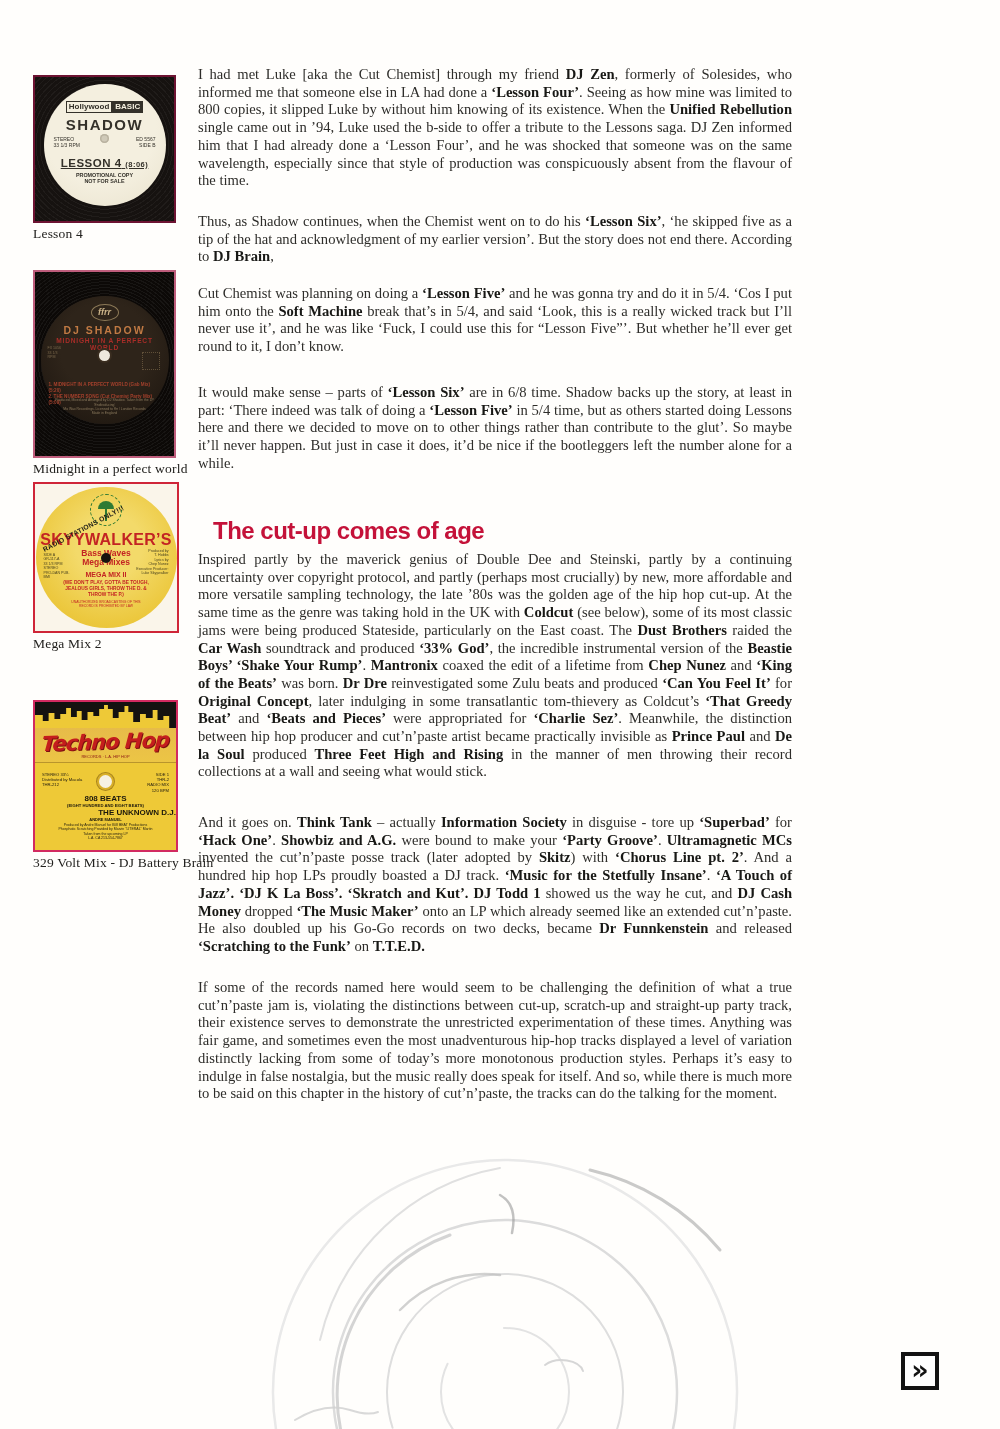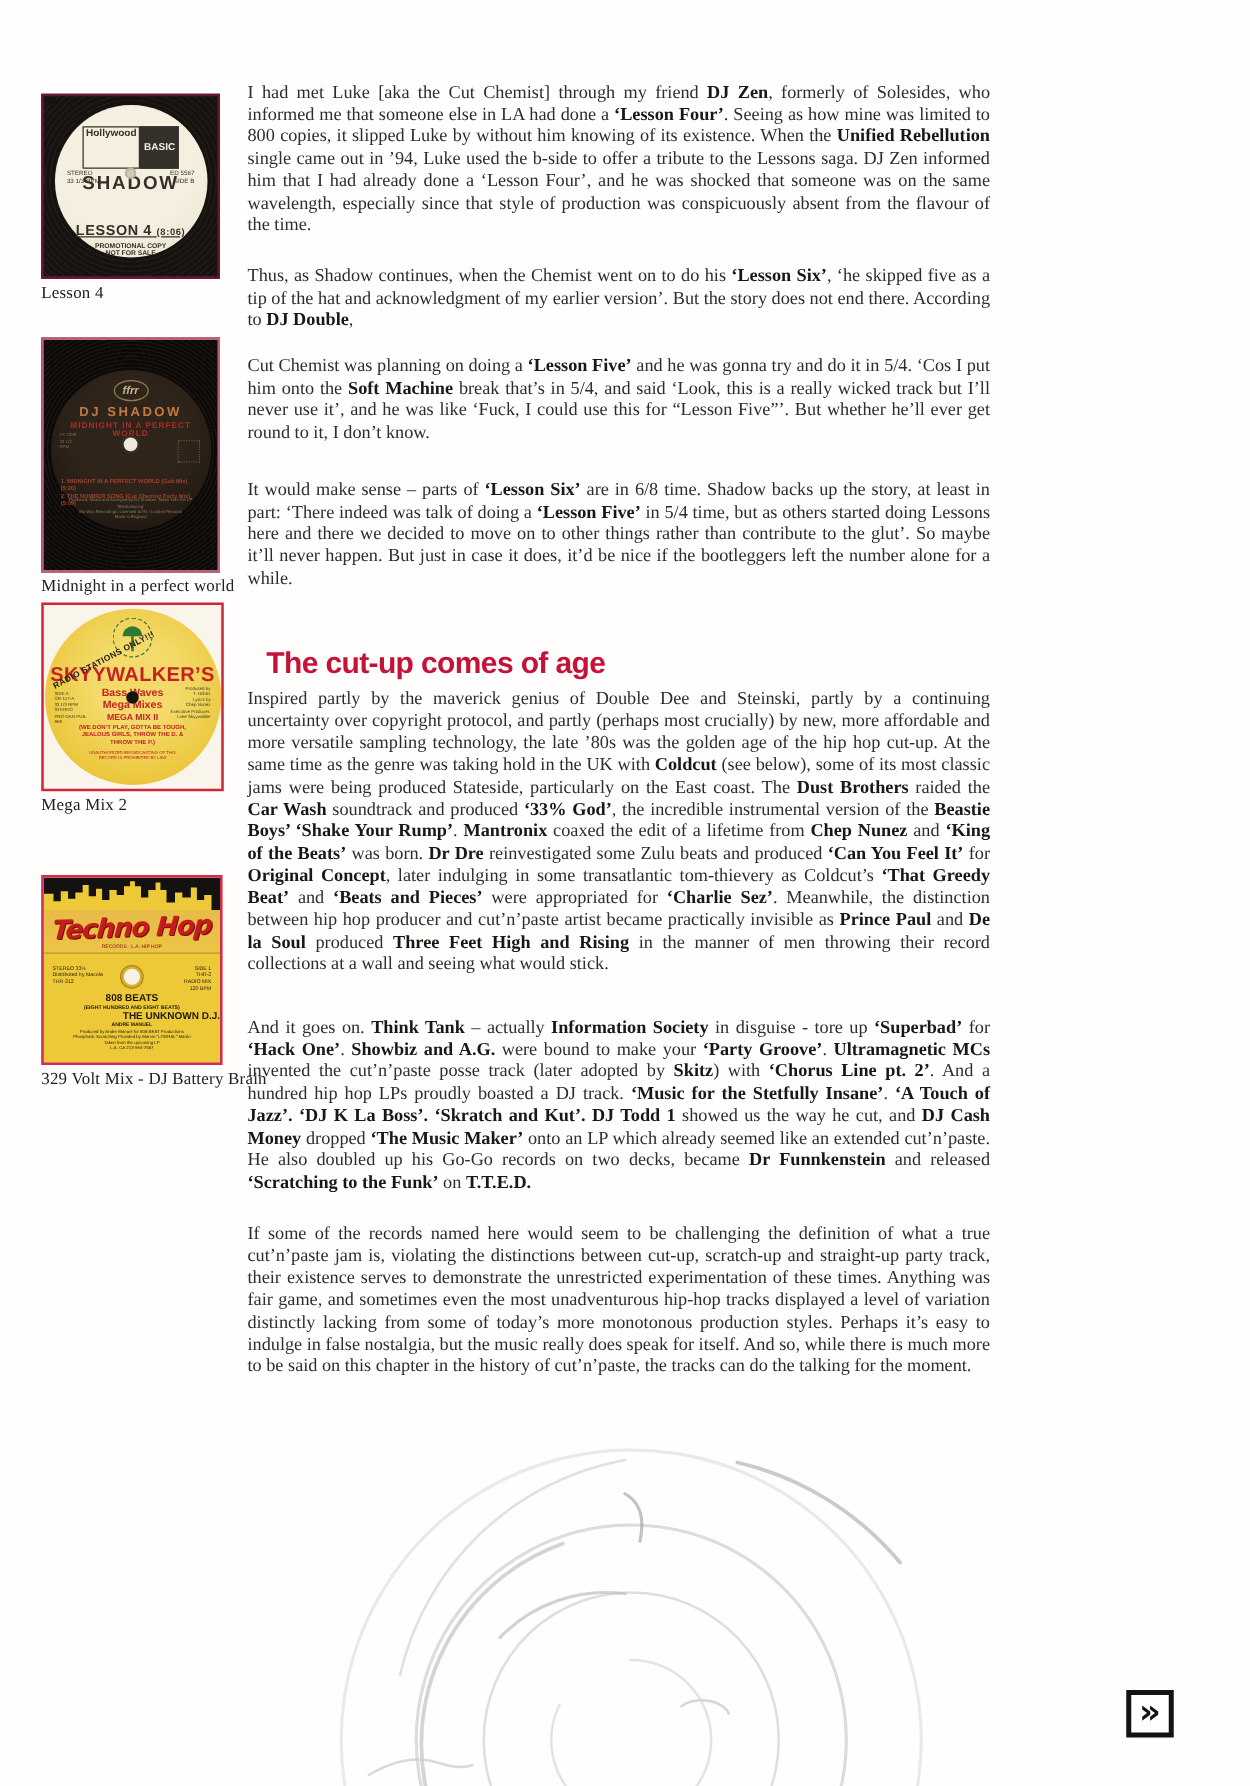--- a/index.html
+++ b/index.html
@@ -32,21 +32,21 @@
   .rec1{width:143px;height:148px;border:2px solid #6d1332;background:
     repeating-radial-gradient(circle at 50% 47%, rgba(255,255,255,.045) 0 1px, rgba(0,0,0,0) 1px 4px),
     #161210;}
   .rec1 .label{
     position:absolute;left:50%;top:47%;width:122px;height:122px;margin:-61px 0 0 -61px;
     border-radius:50%;background:radial-gradient(circle at 45% 35%, #f4efdf 0 55%, #e9e2cd 100%);
     text-align:center;font-family:"Liberation Sans","DejaVu Sans",sans-serif;color:#34312a;
   }
   .hb-logo{display:inline-flex;margin-top:17px;font-size:8px;font-weight:bold;line-height:10px;}
   .hb-logo .hw{border:1px solid #34312a;padding:0 2px;color:#34312a;}
-  .hb-logo .bas{border:1px solid #34312a;background:#34312a;color:#f4efdf;padding:11px 2px;}
+  .hb-logo .bas{border:1px solid #34312a;background:#34312a;color:#f4efdf;padding:0 2px;}
   .rec1 .artist{font-size:15px;font-weight:bold;letter-spacing:1.5px;margin-top:3px;}
   .rec1 .side-l{position:absolute;left:10px;top:52px;font-size:5px;line-height:6px;text-align:left;}
   .rec1 .side-r{position:absolute;right:10px;top:52px;font-size:5px;line-height:6px;text-align:right;}
   .rec1 .hole{position:absolute;left:50%;top:50px;width:9px;height:9px;margin-left:-4.5px;border-radius:50%;
     background:#cfc9b8;box-shadow:0 0 0 1.5px #b9b2a0 inset;}
   .rec1 .title-row{margin-top:24px;font-size:11.5px;font-weight:bold;letter-spacing:.5px;text-decoration:underline;}
   .rec1 .dur{font-size:7.5px;font-weight:bold;}
   .rec1 .promo{margin-top:3px;font-size:5.4px;font-weight:bold;line-height:6.4px;}
   
   .rec2{width:143px;height:188px;border:2px solid #bf5d7c;background:
@@ -252,21 +252,21 @@
         <div>Produced by Andre Manuel for 808 BEAT Productions</div>
         <div>Phosphatic Scratching Provided by Marvin “LITERAL” Martin</div>
         <div>Taken from the upcoming LP</div>
         <div>L.A. CA 213-554-7867</div>
       </div>
     </div>
     <figcaption class="caption">329 Volt Mix - DJ Battery Brain</figcaption>
   </figure>
 
   <p class="body-par" style="top:66px;"><span>I had met Luke [aka the Cut Chemist] through my friend </span><span class="b">DJ Zen</span><span>, formerly of Solesides, who informed me that someone else in LA had done a </span><span class="b">‘Lesson Four’</span><span>.  Seeing as how mine was limited to 800 copies, it slipped Luke by without him knowing of its existence.  When the </span><span class="b">Unified Rebellution</span><span> single came out in ’94, Luke used the b-side to offer a tribute to the Lessons saga. DJ Zen informed him that I had already done a ‘Lesson Four’, and he was shocked that someone was on the same wavelength, especially since that style of production was conspicuously absent from the flavour of the time.</span></p>
-  <p class="body-par" style="top:213px;"><span>Thus, as Shadow continues, when the Chemist went on to do his </span><span class="b">‘Lesson Six’</span><span>, ‘he skipped five as a tip of the hat and acknowledgment of my earlier version’.  But the story does not end there. According to </span><span class="b">DJ Double</span><span>,</span></p>
+  <p class="body-par" style="top:213px;"><span>Thus, as Shadow continues, when the Chemist went on to do his </span><span class="b">‘Lesson Six’</span><span>, ‘he skipped five as a tip of the hat and acknowledgment of my earlier version’.  But the story does not end there. According to </span><span class="b">DJ Brain</span><span>,</span></p>
   <p class="body-par" style="top:285px;"><span>Cut Chemist was planning on doing a </span><span class="b">‘Lesson Five’</span><span> and he was gonna try and do it in 5/4. ‘Cos I put him onto the </span><span class="b">Soft Machine</span><span> break that’s in 5/4, and said ‘Look, this is a really wicked track but I’ll never use it’, and he was like ‘Fuck, I could use this for “Lesson Five”’. But whether he’ll ever get round to it, I don’t know.</span></p>
   <p class="body-par" style="top:384px;"><span>It would make sense – parts of </span><span class="b">‘Lesson Six’</span><span> are in 6/8 time.  Shadow backs up the story, at least in part: ‘There indeed was talk of doing a </span><span class="b">‘Lesson Five’</span><span> in 5/4 time, but as others started doing Lessons here and there we decided to move on to other things rather than contribute to the glut’. So maybe it’ll never happen.  But just in case it does, it’d be nice if the bootleggers left the number alone for a while.</span></p>
 
   <h2 class="section-heading" style="top:517px;">The cut-up comes of age</h2>
 
   <p class="body-par" style="top:551px;"><span>Inspired partly by the maverick genius of Double Dee and Steinski, partly by a continuing uncertainty over copyright protocol, and partly (perhaps most crucially) by new, more affordable and more versatile sampling technology, the late ’80s was the golden age of the hip hop cut-up.  At the same time as the genre was taking hold in the UK with </span><span class="b">Coldcut</span><span> (see below), some of its most classic jams were being produced Stateside, particularly on the East coast.  The </span><span class="b">Dust Brothers</span><span> raided the </span><span class="b">Car Wash</span><span> soundtrack and produced </span><span class="b">‘33% God’</span><span>, the incredible instrumental version of the </span><span class="b">Beastie Boys’ ‘Shake Your Rump’</span><span>. </span><span class="b">Mantronix</span><span> coaxed the edit of a lifetime from </span><span class="b">Chep Nunez</span><span> and </span><span class="b">‘King of the Beats’</span><span> was born. </span><span class="b">Dr Dre</span><span> reinvestigated some Zulu beats and produced </span><span class="b">‘Can You Feel It’</span><span> for </span><span class="b">Original Concept</span><span>, later indulging in some transatlantic tom-thievery as Coldcut’s </span><span class="b">‘That Greedy Beat’</span><span> and </span><span class="b">‘Beats and Pieces’</span><span> were appropriated for </span><span class="b">‘Charlie Sez’</span><span>. Meanwhile, the distinction between hip hop producer and cut’n’paste artist became practically invisible as </span><span class="b">Prince Paul</span><span> and </span><span class="b">De la Soul</span><span> produced </span><span class="b">Three Feet High and Rising</span><span> in the manner of men throwing their record collections at a wall and seeing what would stick.</span></p>
   <p class="body-par" style="top:814px;"><span>And it goes on. </span><span class="b">Think Tank</span><span> – actually </span><span class="b">Information Society</span><span> in disguise - tore up </span><span class="b">‘Superbad’</span><span> for </span><span class="b">‘Hack One’</span><span>. </span><span class="b">Showbiz and A.G.</span><span> were bound to make your </span><span class="b">‘Party Groove’</span><span>. </span><span class="b">Ultramagnetic MCs</span><span> invented the cut’n’paste posse track (later adopted by </span><span class="b">Skitz</span><span>) with </span><span class="b">‘Chorus Line pt. 2’</span><span>.  And a hundred hip hop LPs proudly boasted a DJ track. </span><span class="b">‘Music for the Stetfully Insane’</span><span>.  </span><span class="b">‘A Touch of Jazz’. ‘DJ K La Boss’. ‘Skratch and Kut’. DJ Todd 1</span><span> showed us the way he cut, and </span><span class="b">DJ Cash Money</span><span> dropped </span><span class="b">‘The Music Maker’</span><span> onto an LP which already seemed like an extended cut’n’paste. He also doubled up his Go-Go records on two decks, became </span><span class="b">Dr Funnkenstein</span><span> and released </span><span class="b">‘Scratching to the Funk’</span><span> on </span><span class="b">T.T.E.D.</span></p>
   <p class="body-par" style="top:979px;"><span>If some of the records named here would seem to be challenging the definition of what a true cut’n’paste jam is, violating the distinctions between cut-up, scratch-up and straight-up party track, their existence serves to demonstrate the unrestricted experimentation of these times. Anything was fair game, and sometimes even the most unadventurous hip-hop tracks displayed a level of variation distinctly lacking from some of today’s more monotonous production styles.  Perhaps it’s easy to indulge in false nostalgia, but the music really does speak for itself.  And so, while there is much more to be said on this chapter in the history of cut’n’paste, the tracks can do the talking for the moment.</span></p>
 
   <svg class="ghost" viewBox="0 0 620 299">

